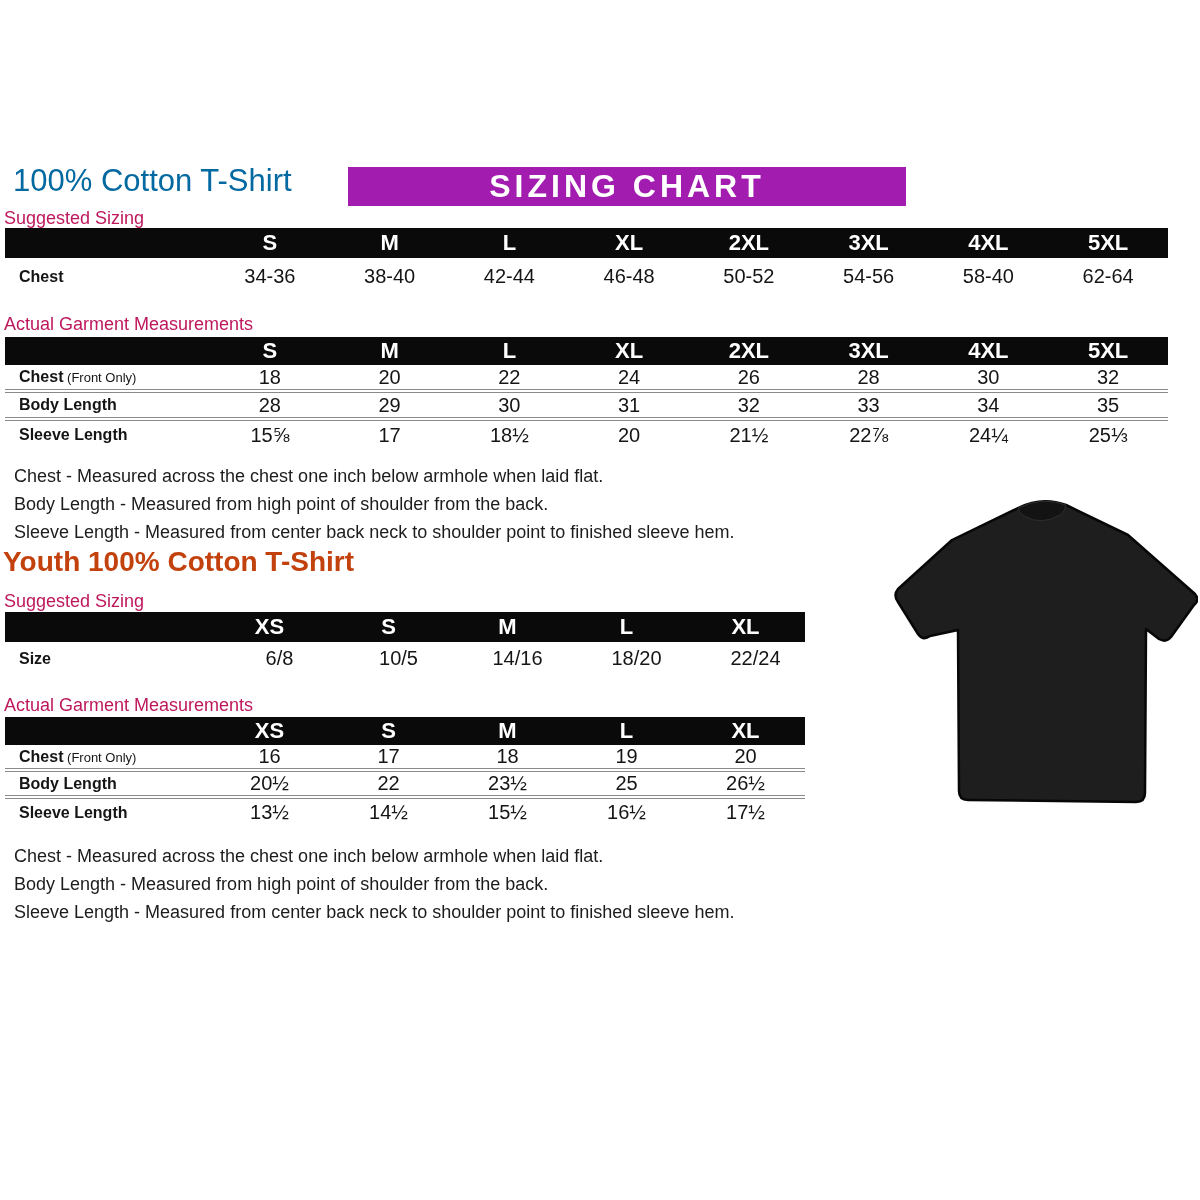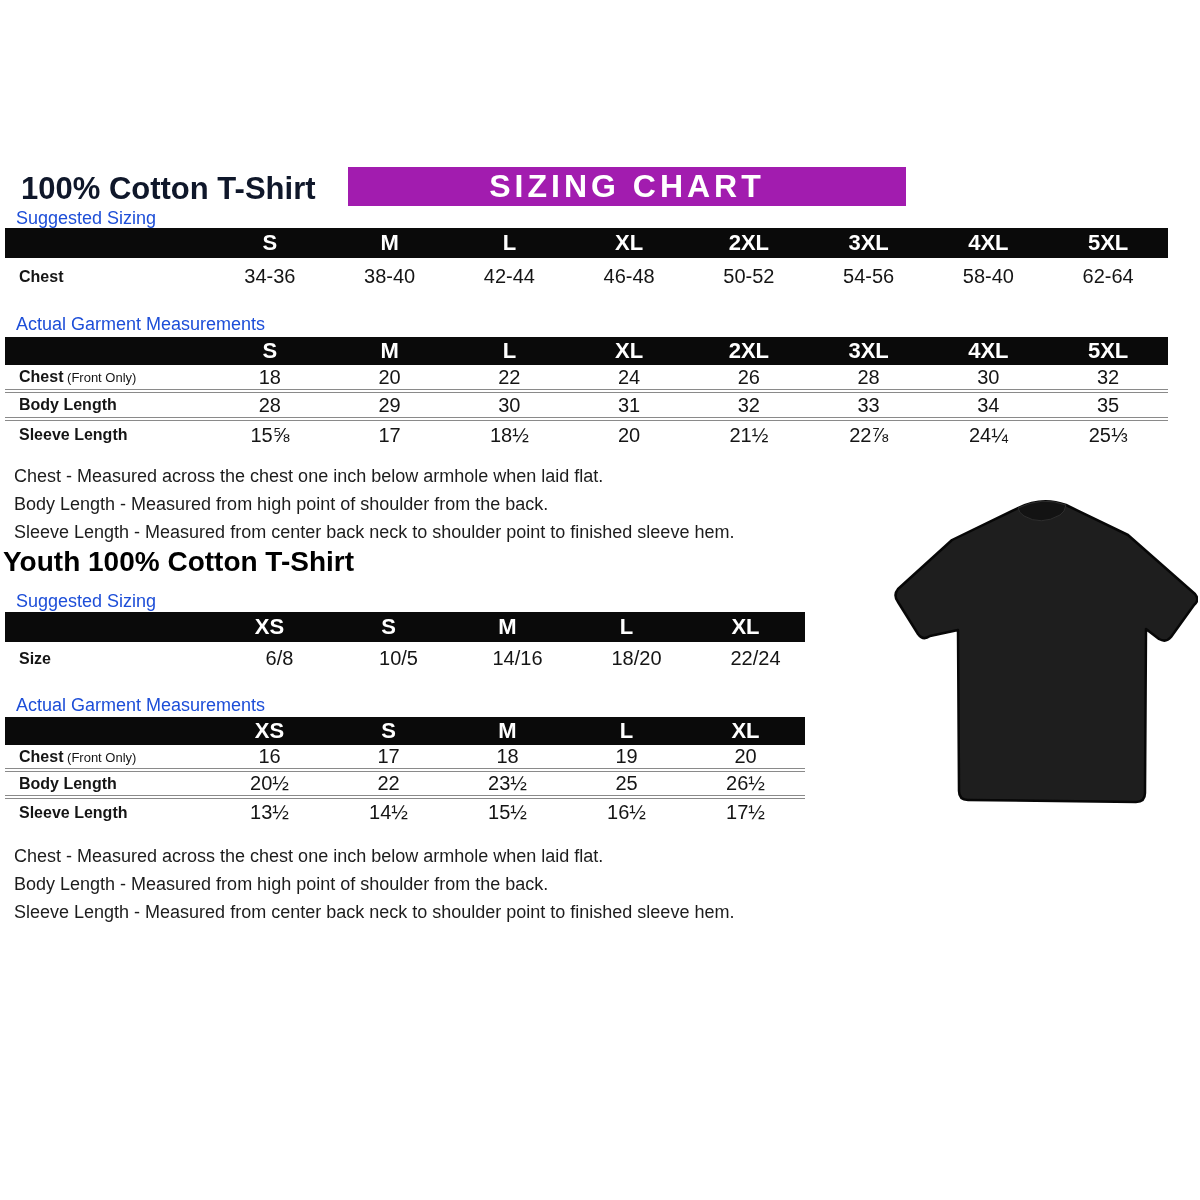--- a/index.html
+++ b/index.html
@@ -2,25 +2,25 @@
 <html><head>
 <meta charset="utf-8">
 <style>
   html,body{margin:0;padding:0;background:#fff;}
   .page{
     position:relative;width:1200px;height:1200px;background:#ffffff;overflow:hidden;
     font-family:"Liberation Sans","DejaVu Sans",sans-serif;color:#151515;
   }
   .abs{position:absolute;}
   
-  .adult-title{left:13px;top:163px;font-size:31px;font-weight:700;margin:8px;color:#0f172a;white-space:nowrap;}
+  .adult-title{left:13px;top:163px;font-size:31px;font-weight:400;margin:0;color:#0369a1;white-space:nowrap;}
   .banner{left:348px;top:167px;width:558px;height:39px;background:#a21caf;display:flex;align-items:center;justify-content:center;}
   .banner-text{color:#ffffff;font-weight:bold;font-size:32px;letter-spacing:4px;white-space:nowrap;}
-  .youth-title{left:3px;top:546px;font-size:28px;font-weight:bold;margin:0;color:#000000;white-space:nowrap;}
-  .section-label{left:16px;font-size:18px;color:#1d4ed8;white-space:nowrap;}
+  .youth-title{left:3px;top:546px;font-size:28px;font-weight:bold;margin:0;color:#c2410c;white-space:nowrap;}
+  .section-label{left:4px;font-size:18px;color:#be185d;white-space:nowrap;}
   
   .sizing-table{position:absolute;left:5px;}
   .sizing-table.adult{width:1163px;}
   .sizing-table.youth{width:800px;}
   .trow{display:flex;align-items:center;box-sizing:border-box;}
   .thead{background:#0a0a0a;color:#ffffff;}
   .t-sug .thead{height:30px;}
   .t-meas .thead{height:28px;}
   .t-sug.adult .trow:not(.thead){height:37px;}
   .t-sug.youth .trow:not(.thead){height:33px;gap:20px;}

